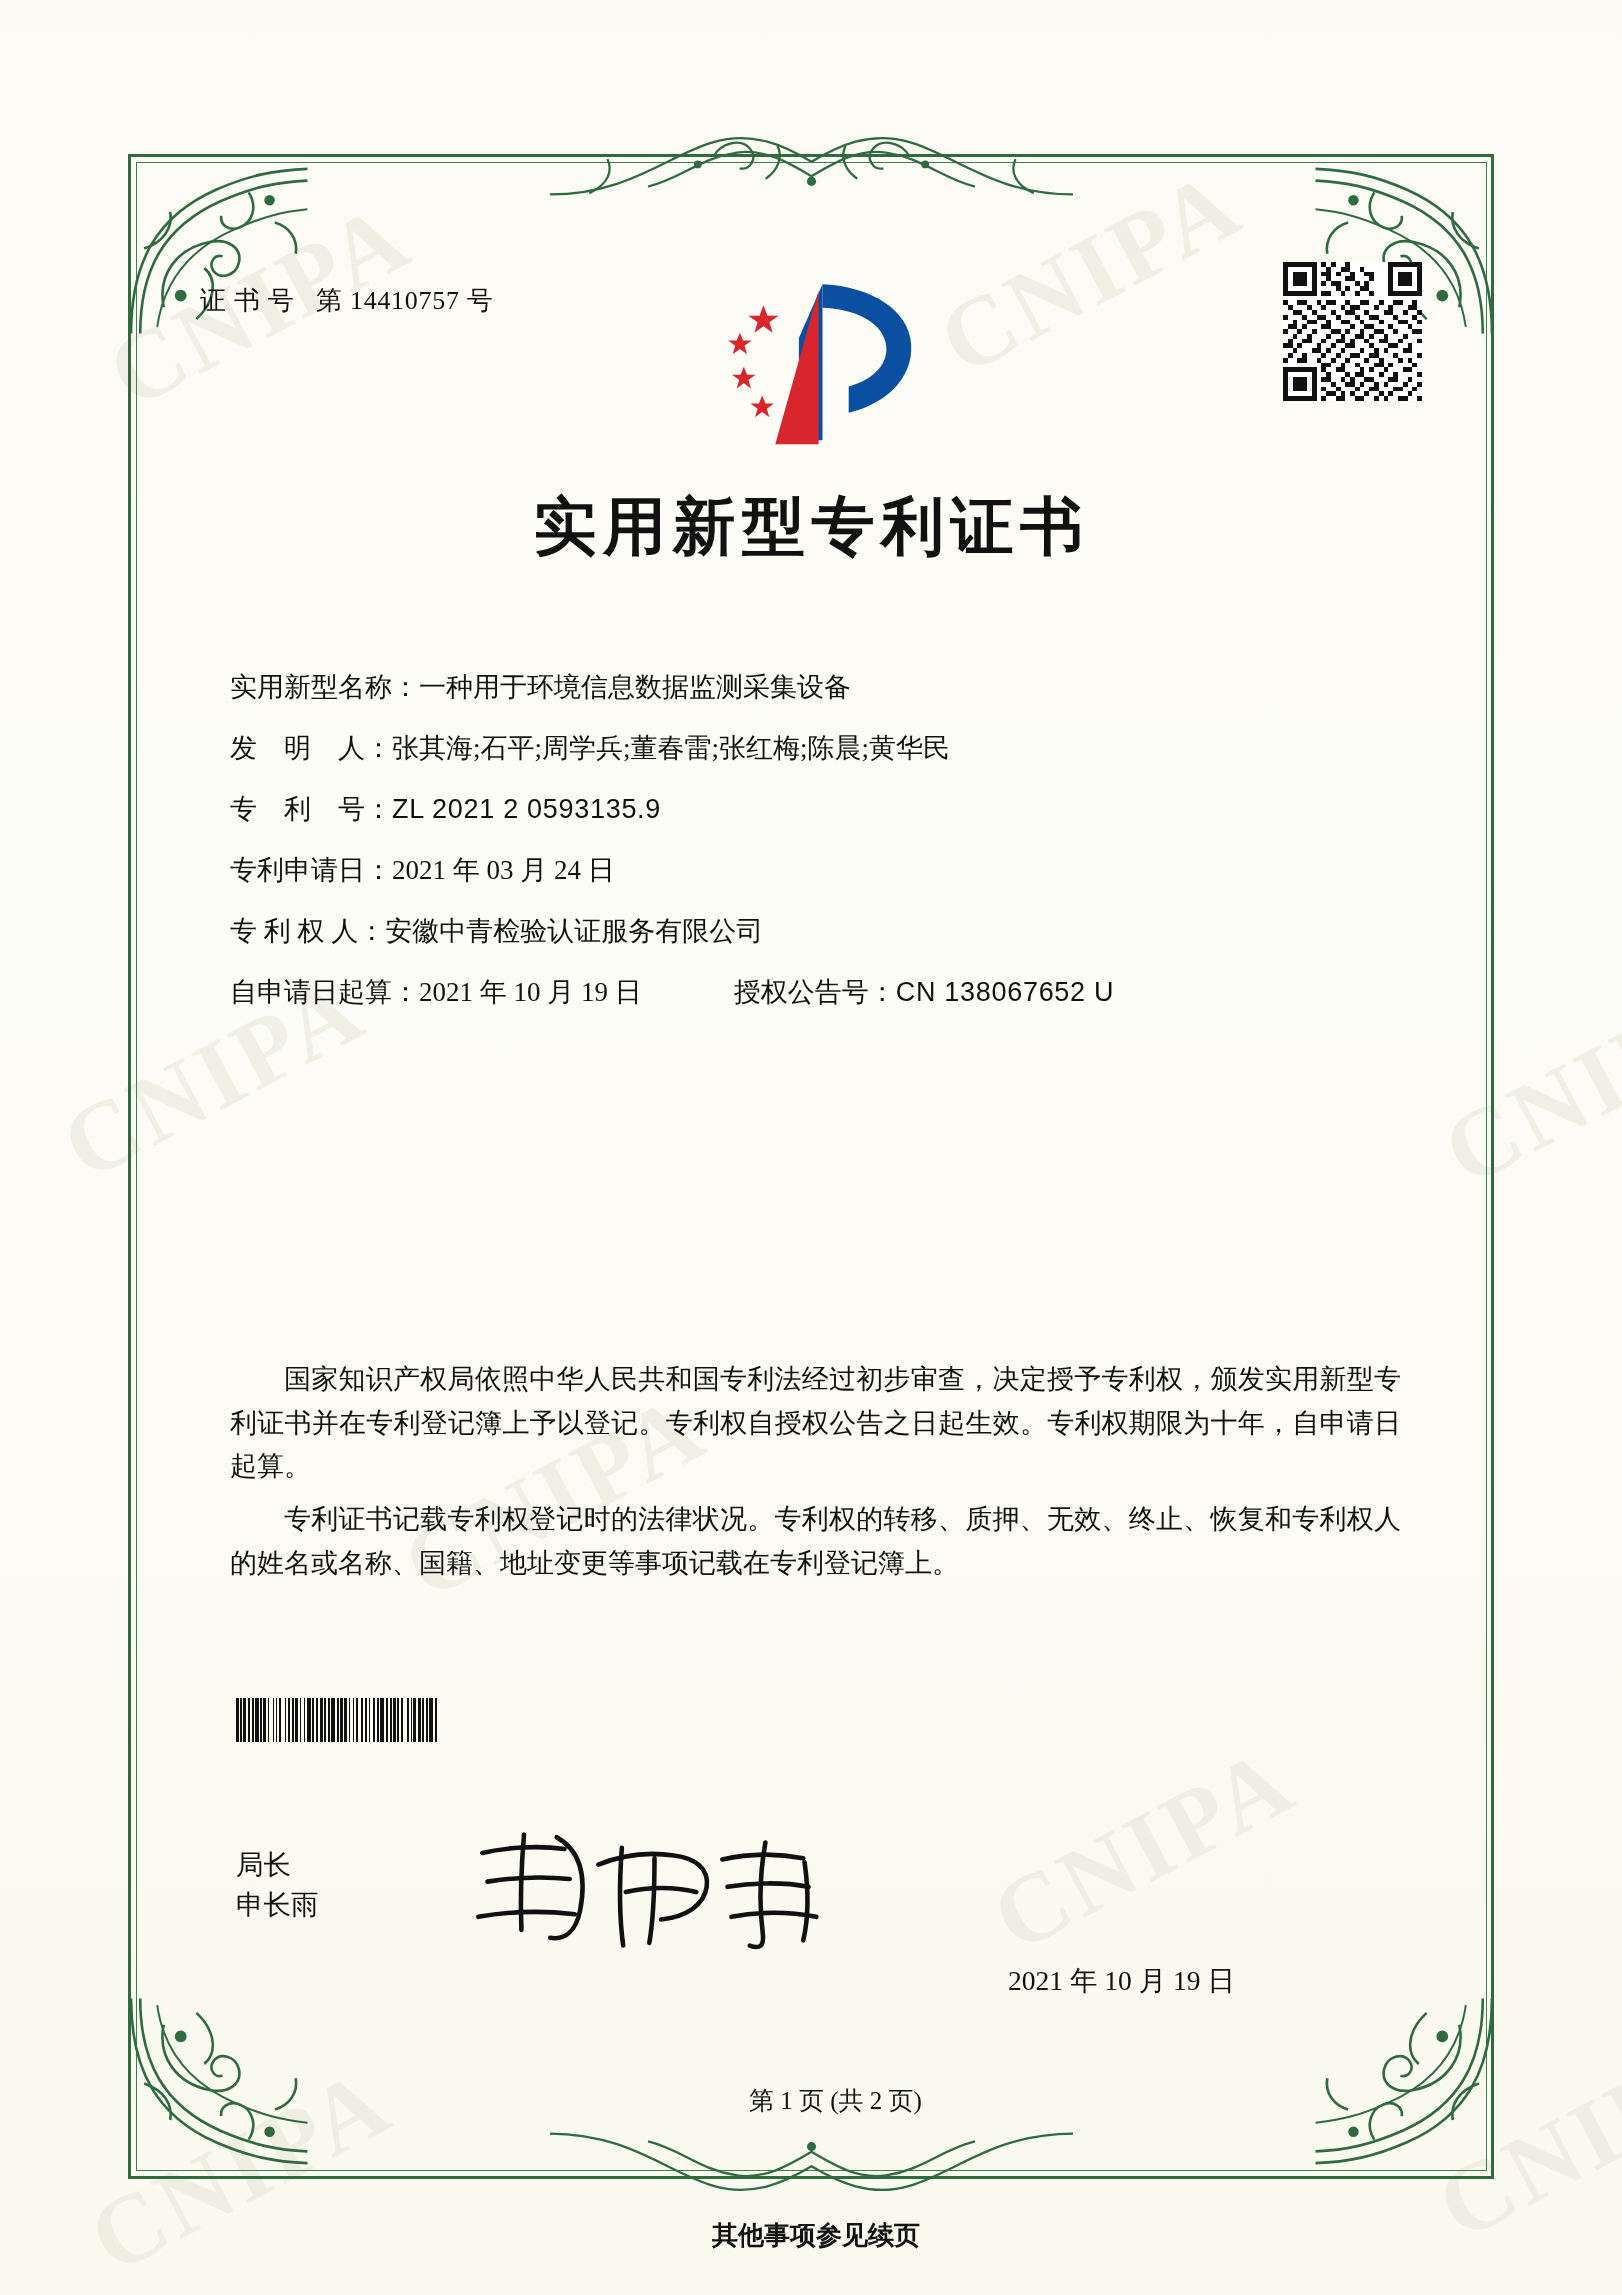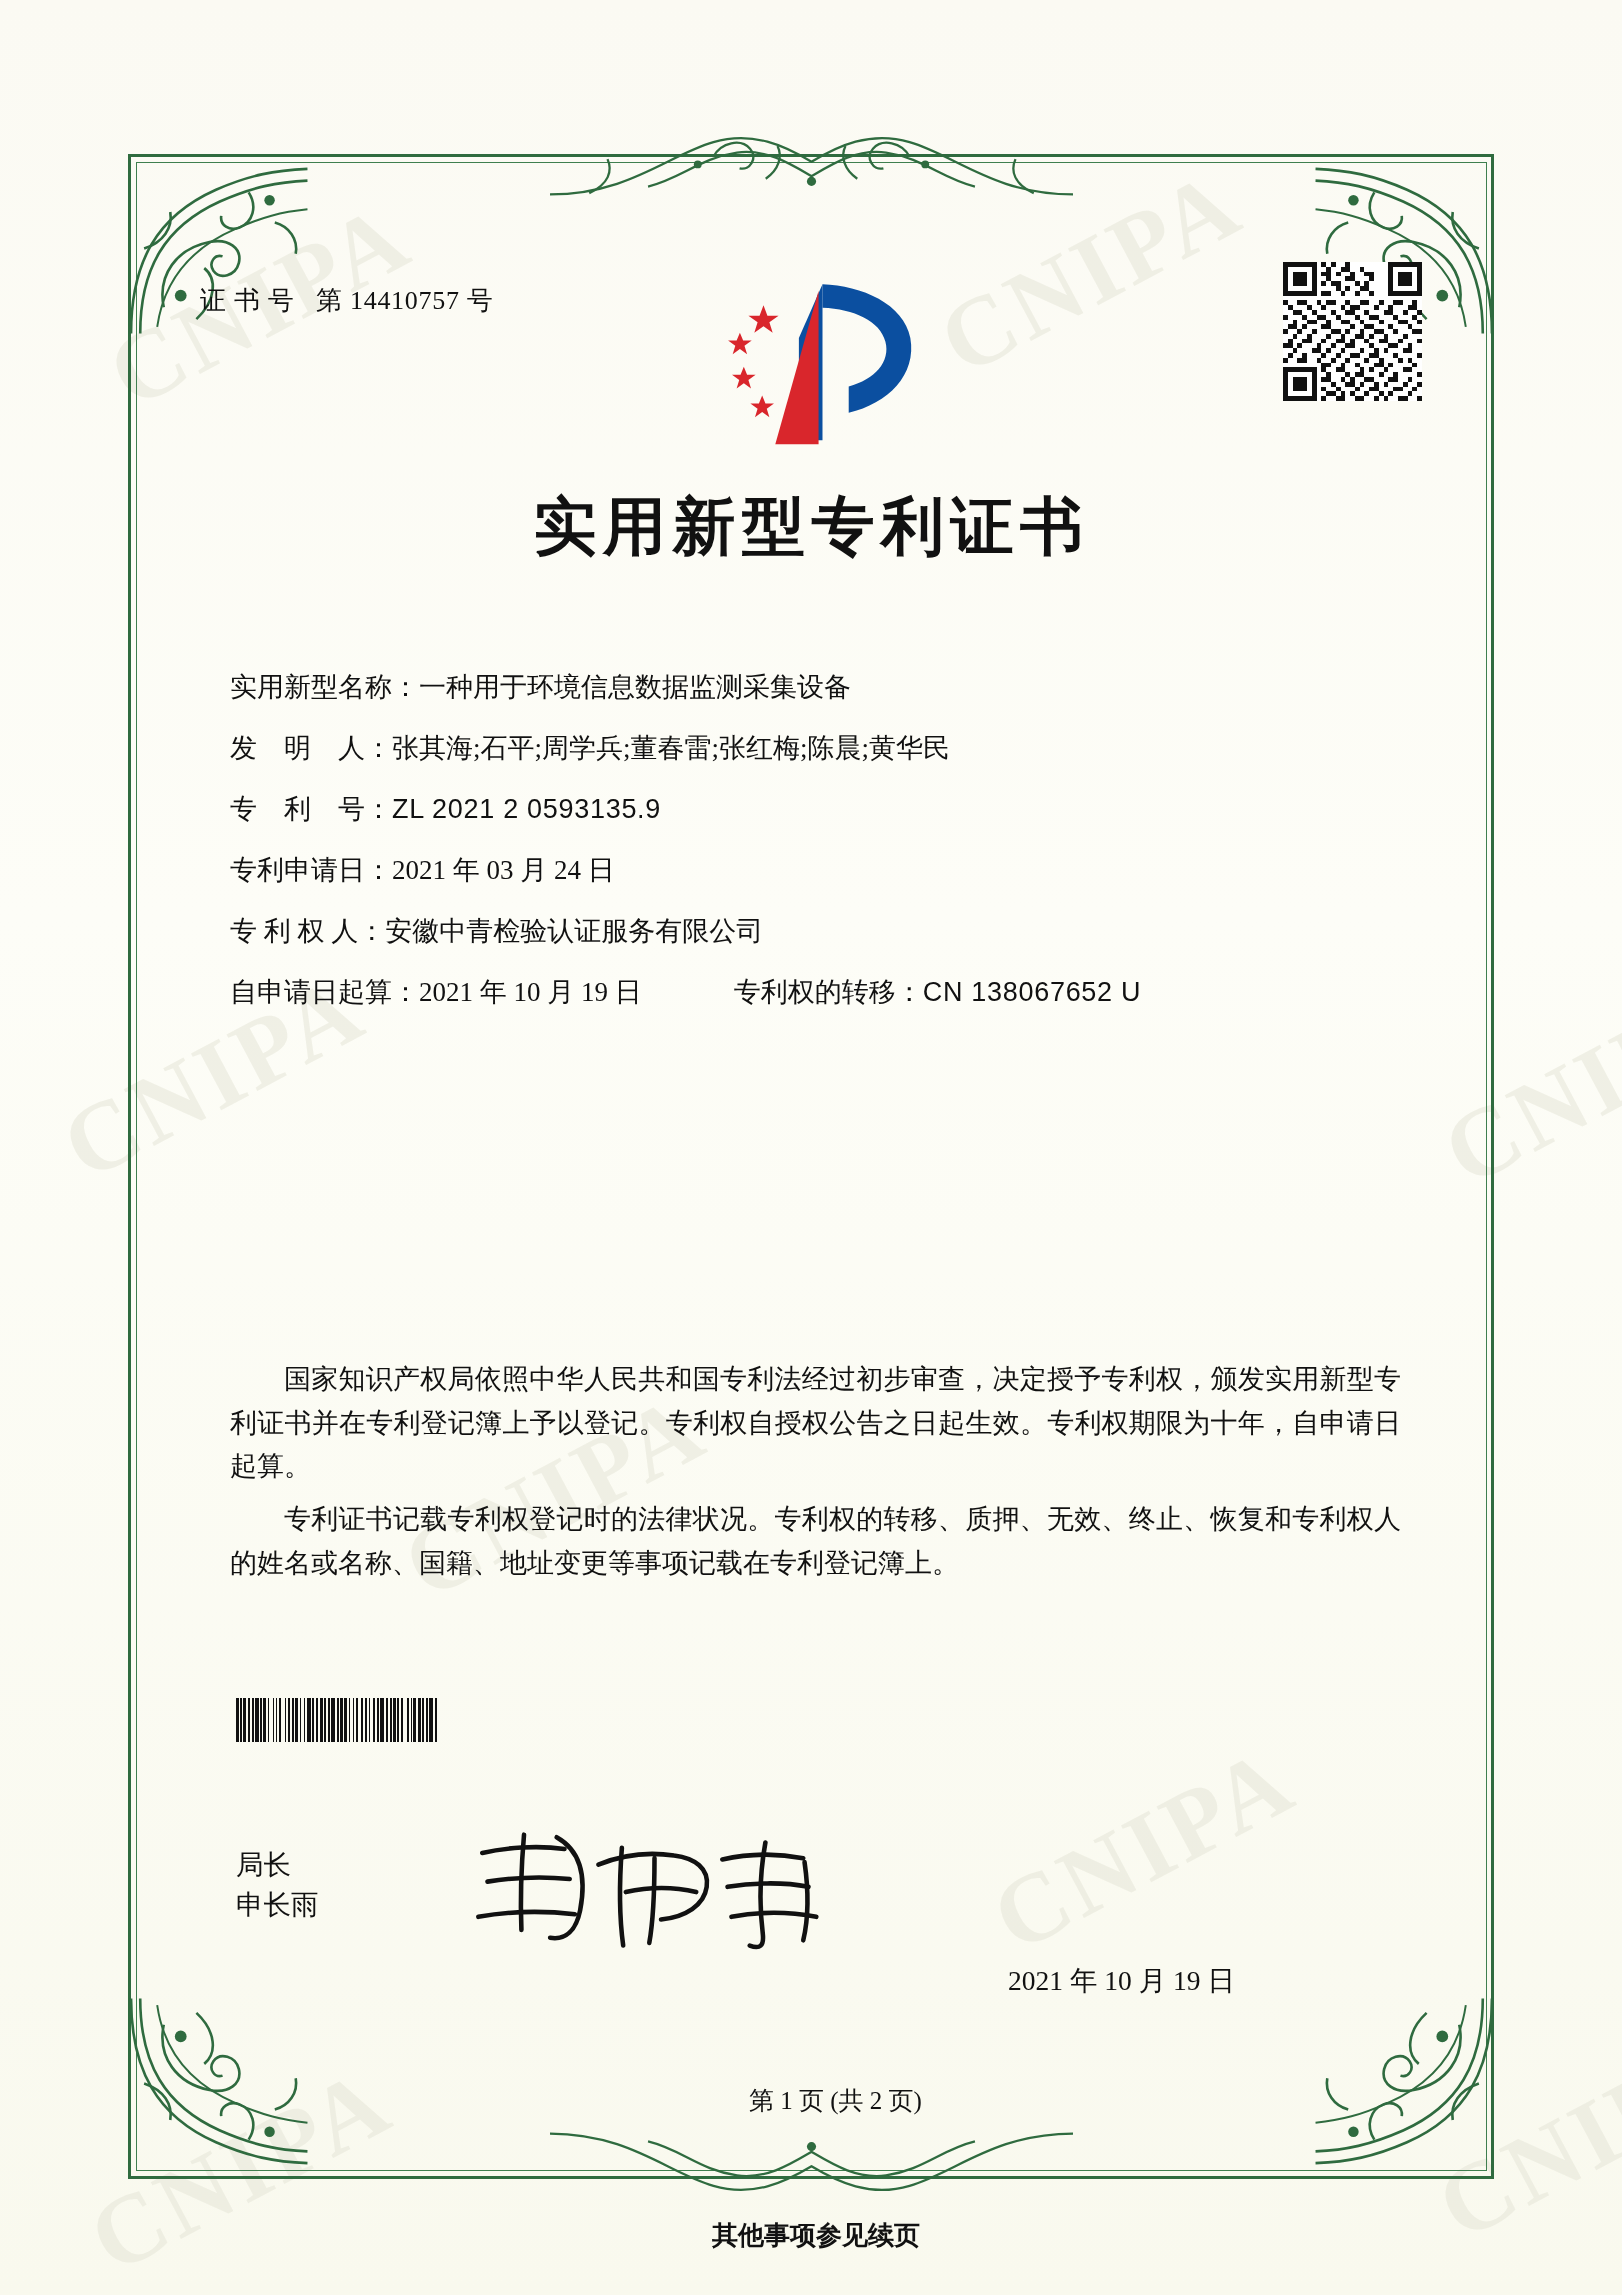--- a/index.html
+++ b/index.html
@@ -567,21 +567,21 @@
       <span class="field-label">专利申请日：</span>
       <span class="field-value">2021 年 03 月 24 日</span>
     </div>
     <div class="field-row">
       <span class="field-label">专 利 权 人：</span>
       <span class="field-value">安徽中青检验认证服务有限公司</span>
     </div>
     <div class="field-row two-col">
       <span class="field-label">自申请日起算：</span>
       <span class="field-value">2021 年 10 月 19 日</span>
-      <span class="field-label2">专利权的转移：</span>
+      <span class="field-label2">授权公告号：</span>
       <span class="field-value mono-ish">CN 138067652 U</span>
     </div>
   </div>
 
   <div id="paragraphs">
     <p>国家知识产权局依照中华人民共和国专利法经过初步审查，决定授予专利权，颁发实用新型专利证书并在专利登记簿上予以登记。专利权自授权公告之日起生效。专利权期限为十年，自申请日起算。</p>
     <p>专利证书记载专利权登记时的法律状况。专利权的转移、质押、无效、终止、恢复和专利权人的姓名或名称、国籍、地址变更等事项记载在专利登记簿上。</p>
   </div>
 
   <div id="barcode">

